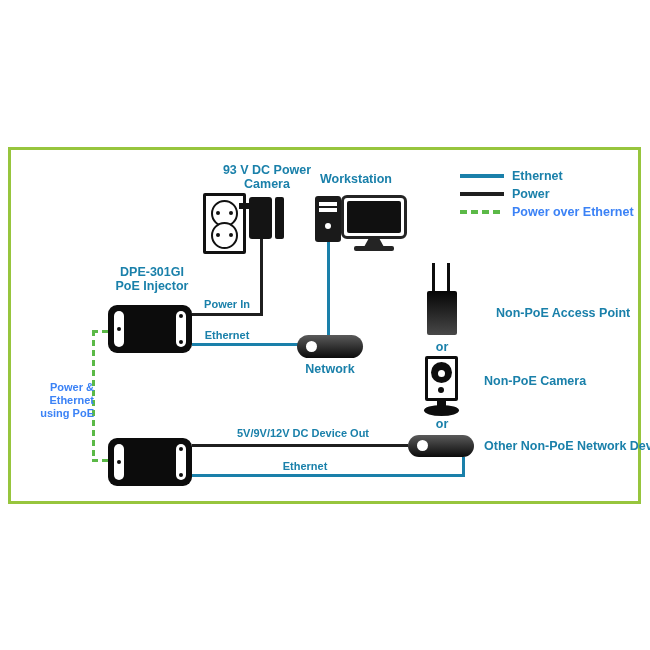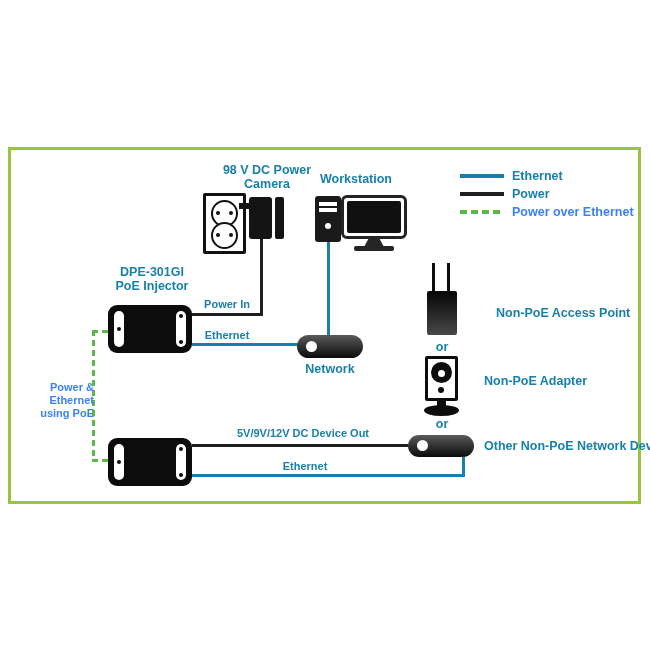--- a/index.html
+++ b/index.html
@@ -89,21 +89,21 @@
   <div class="legend-line blue" style="left:460px; top:174px;"></div>
   <div class="lbl lbl-left" style="left:512px; top:169px;">Ethernet</div>
 
   <div class="legend-line" style="left:460px; top:192px; background:#1f1f1f;"></div>
   <div class="lbl lbl-left" style="left:512px; top:187px;">Power</div>
 
   <div class="legend-dash" style="left:460px; top:210px;"></div>
   <div class="lbl lbl-left green-txt" style="left:512px; top:205px;">Power over Ethernet</div>
 
   <div class="lbl" style="left:197px; top:163px; width:140px;">
-    <span>98 V DC Power</span><br>
+    <span>93 V DC Power</span><br>
     <span>Camera</span>
   </div>
 
   <div class="outlet">
     <div class="socket" style="top:4px;">
       <div class="hole" style="left:3px;"></div>
       <div class="hole" style="right:3px;"></div>
     </div>
     <div class="socket" style="top:26px;">
       <div class="hole" style="left:3px;"></div>
@@ -188,21 +188,21 @@
   <div class="lbl" style="left:430px; top:340px; width:24px;">or</div>
 
   <div class="cam-body">
     <div class="cam-lens">
       <div class="cam-lens-in"></div>
     </div>
     <div class="cam-dot"></div>
   </div>
   <div class="cam-neck"></div>
   <div class="cam-base"></div>
-  <div class="lbl lbl-left" style="left:484px; top:374px;">Non-PoE Adapter</div>
+  <div class="lbl lbl-left" style="left:484px; top:374px;">Non-PoE Camera</div>
 
   <div class="lbl" style="left:430px; top:417px; width:24px;">or</div>
 
   <div class="pill" style="left:408px; top:435px; width:66px; height:22px;">
     <div class="pill-dot" style="top:5px;"></div>
   </div>
   <div class="lbl lbl-left" style="left:484px; top:439px;">Other Non-PoE Network Device</div>
 
 </div>
 

